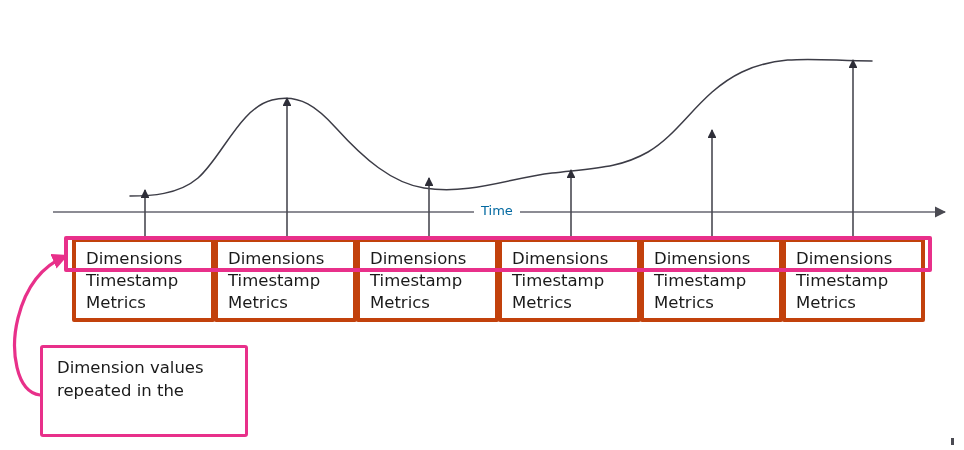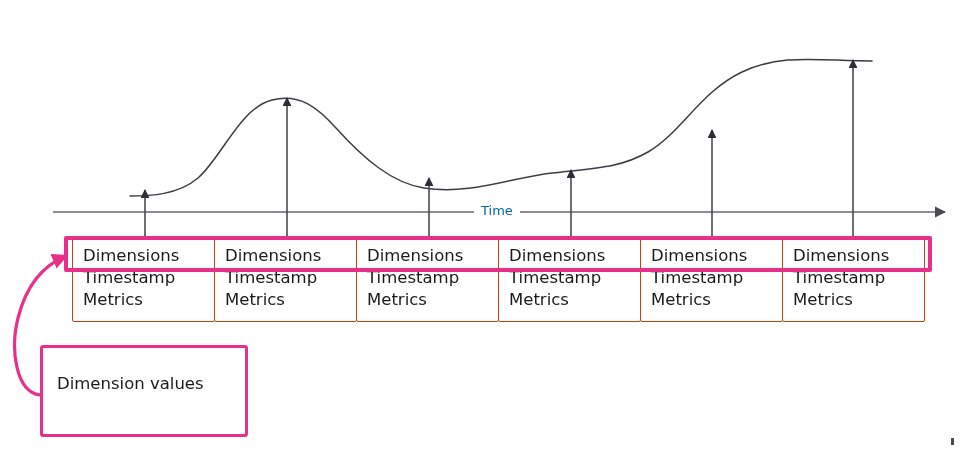--- a/index.html
+++ b/index.html
@@ -18,37 +18,37 @@
     position: absolute;
     top: 0;
     left: 0;
     width: 964px;
     height: 450px;
   }
   .record-box {
     position: absolute;
     box-sizing: border-box;
     background: #ffffff;
-    border: 1px solid #c2410c;
+    border: 4px solid #c2410c;
     border-radius: 2px;
     padding: 6px 0 0 10px;
   }
   .record-line {
     font-size: 16.5px;
     line-height: 22px;
     color: #1a1a1a;
     white-space: nowrap;
   }
   .callout {
     position: absolute;
     box-sizing: border-box;
     background: #ffffff;
     border: 3px solid #e8308a;
     border-radius: 3px;
-    padding: 24px 0 0 14px;
+    padding: 8px 0 0 14px;
   }
   .callout-line {
     font-size: 16.5px;
     line-height: 23px;
     color: #1a1a1a;
     white-space: nowrap;
   }
   .highlight-rect {
     position: absolute;
     box-sizing: border-box;
@@ -149,19 +149,20 @@
 <div class="record-box" style="left:782px; top:238px; width:143px; height:84px;">
   <div class="record-line">Dimensions</div>
   <div class="record-line">Timestamp</div>
   <div class="record-line">Metrics</div>
 </div>
 
 <div class="highlight-rect" style="left:64px; top:236px; width:868px; height:36px;"></div>
 
 <div class="callout">
   <div class="callout-line">Dimension values</div>
+  <div class="callout-line">repeated in the</div>
 </div>
 
 <div class="corner-tick" style="left:951px; top:438px;"></div>
 
 <style>
   .callout { left: 40px; top: 345px; width: 208px; height: 92px; }
 </style>
 
 </body></html>

